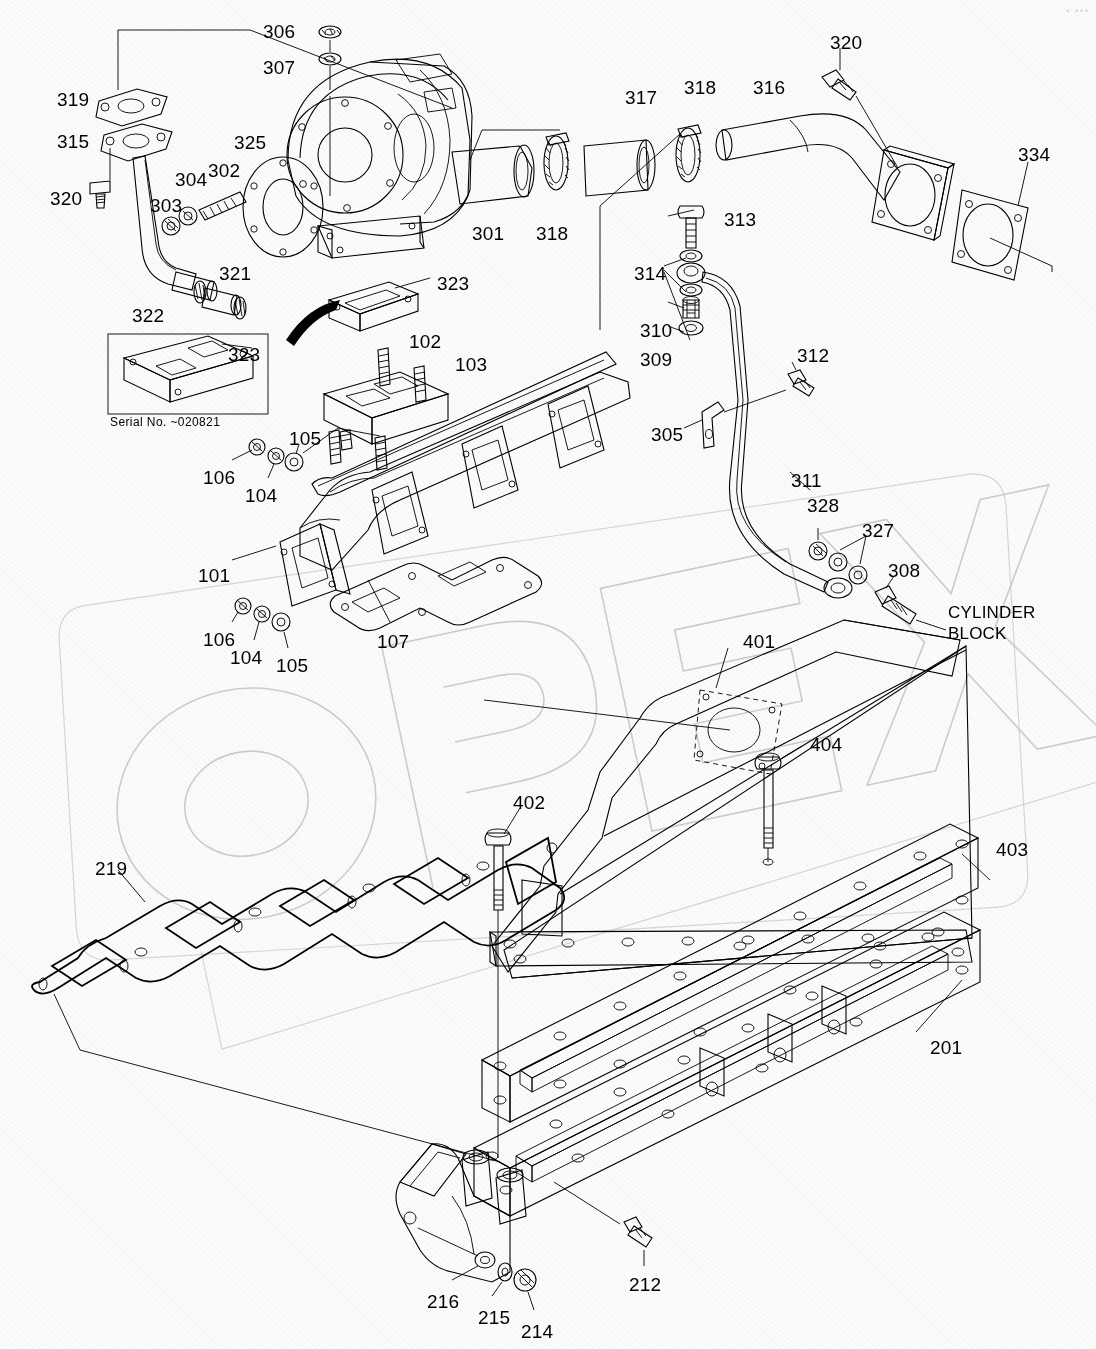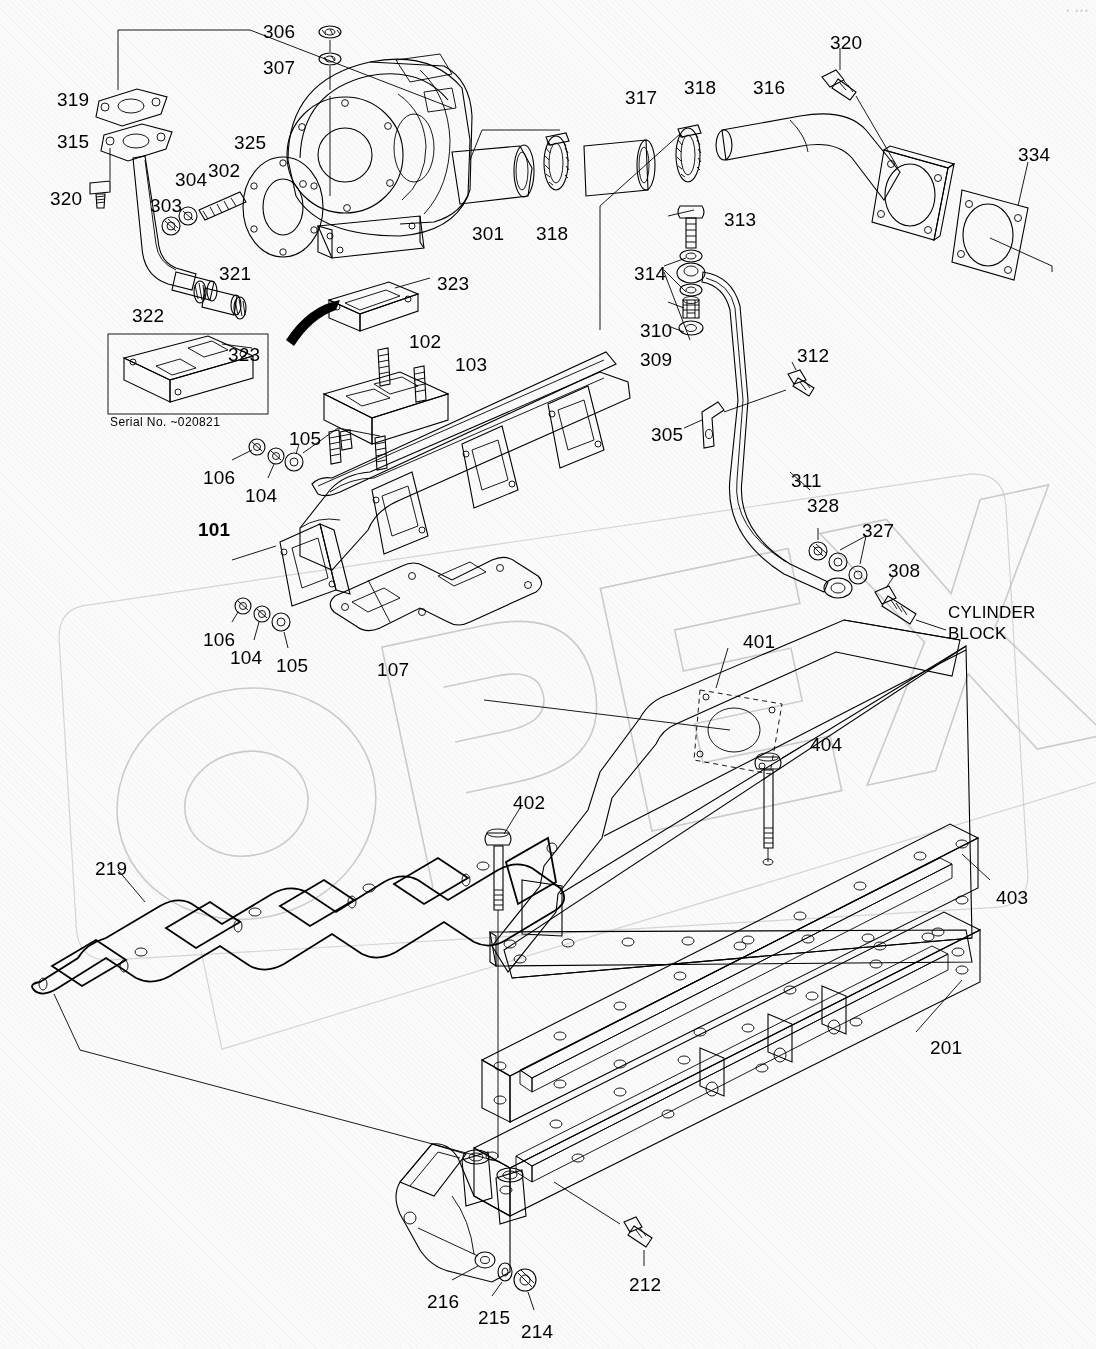--- a/index.html
+++ b/index.html
@@ -664,31 +664,31 @@
       <div class="lbl" style="left: 409px; top: 332px;">102</div>
       <div class="lbl" style="left: 455px; top: 355px;">103</div>
       <div class="lbl" style="left: 782px; top: 346px; margin-left: 15px;">312</div>
       <div class="lbl" style="left: 651px; top: 425px;">305</div>
       <div class="lbl" style="left: 289px; top: 429px;">105</div>
       <div class="lbl" style="left: 203px; top: 468px;">106</div>
       <div class="lbl" style="left: 245px; top: 486px;">104</div>
       <div class="lbl" style="left: 791px; top: 471px;">311</div>
       <div class="lbl" style="left: 807px; top: 496px;">328</div>
       <div class="lbl" style="left: 862px; top: 521px;">327</div>
-      <div class="lbl" style="left: 198px; top: 520px; font-weight: bold;">101</div>
+      <div class="lbl" style="left: 198px; top: 566px;">101</div>
       <div class="lbl" style="left: 888px; top: 561px;">308</div>
       <div class="lbl" style="left: 203px; top: 630px;">106</div>
       <div class="lbl" style="left: 230px; top: 648px;">104</div>
       <div class="lbl" style="left: 276px; top: 656px;">105</div>
-      <div class="lbl" style="left: 377px; top: 660px;">107</div>
+      <div class="lbl" style="left: 377px; top: 632px;">107</div>
       <div class="lbl" style="left: 712px; top: 632px; margin-left: 31px;">401</div>
       <div class="lbl" style="left: 810px; top: 735px;">404</div>
       <div class="lbl" style="left: 513px; top: 793px;">402</div>
       <div class="lbl" style="left: 95px; top: 859px;">219</div>
-      <div class="lbl" style="left: 996px; top: 888px;">403</div>
+      <div class="lbl" style="left: 996px; top: 840px;">403</div>
       <div class="lbl" style="left: 930px; top: 1038px;">201</div>
       <div class="lbl" style="left: 629px; top: 1275px;">212</div>
       <div class="lbl" style="left: 427px; top: 1292px;">216</div>
       <div class="lbl" style="left: 478px; top: 1308px;">215</div>
       <div class="lbl" style="left: 521px; top: 1322px;">214</div>
     </div>
 
   <div class="lbl serial" style="left:110px; top:416px;">Serial No. ~020821</div>
   <div class="lbl cyl" style="left:948px; top:602px;"><span>CYLINDER</span><br><span>BLOCK</span></div>
 

